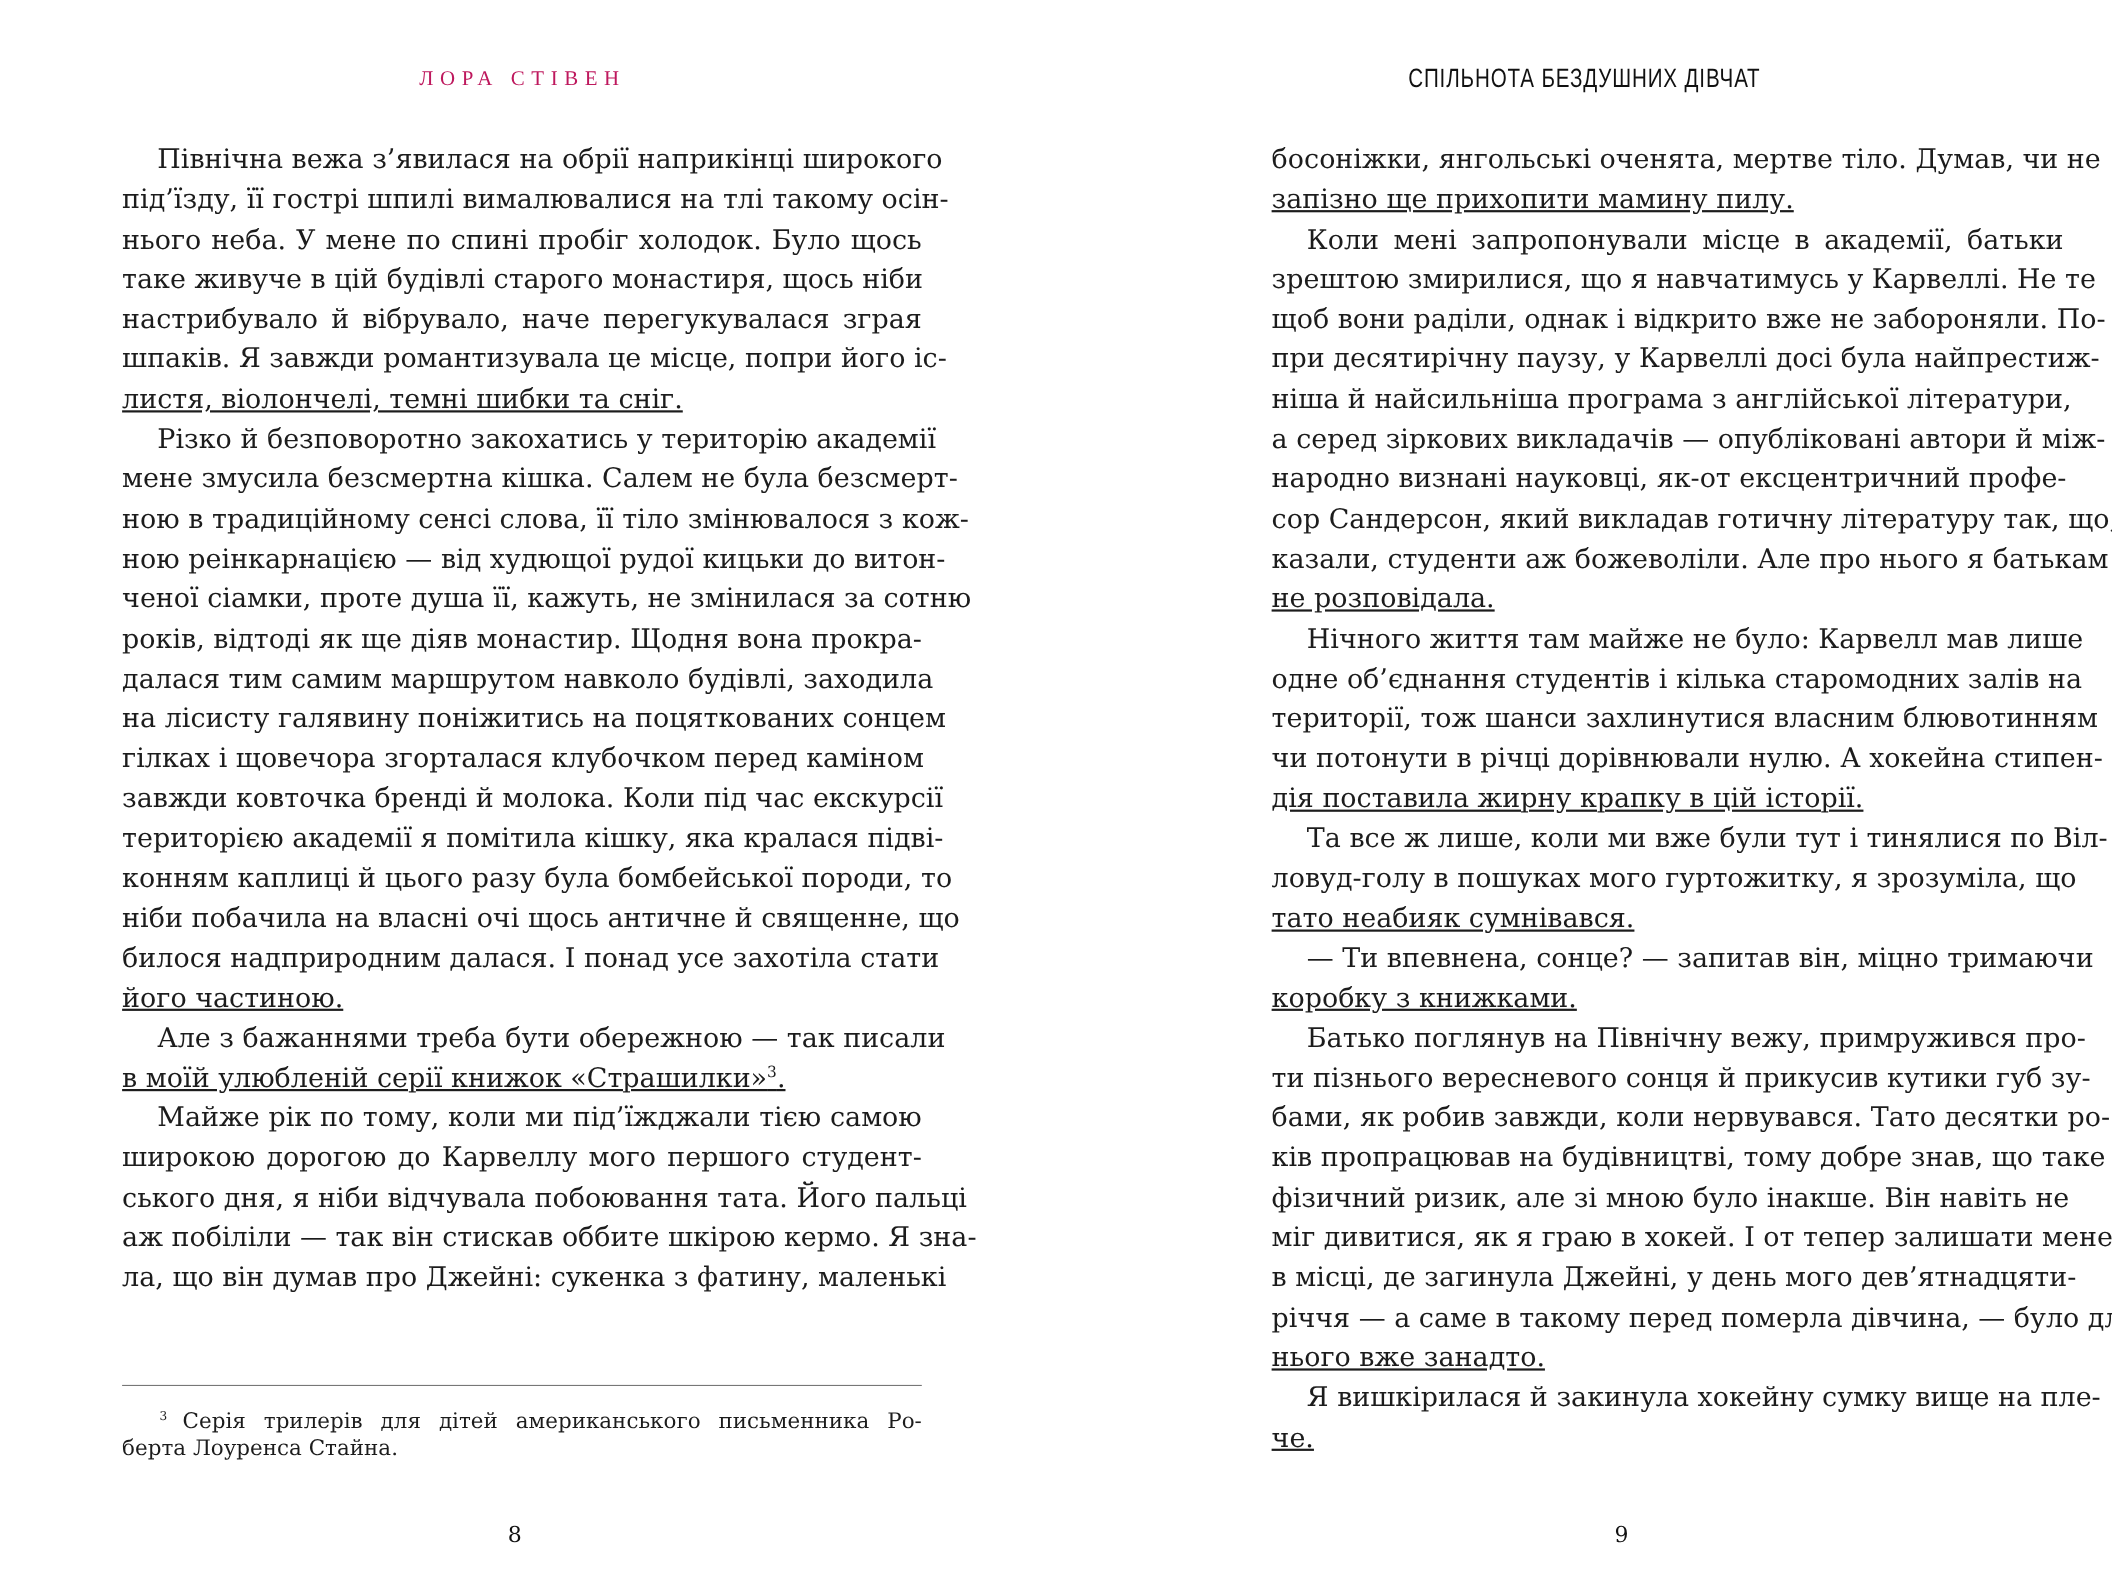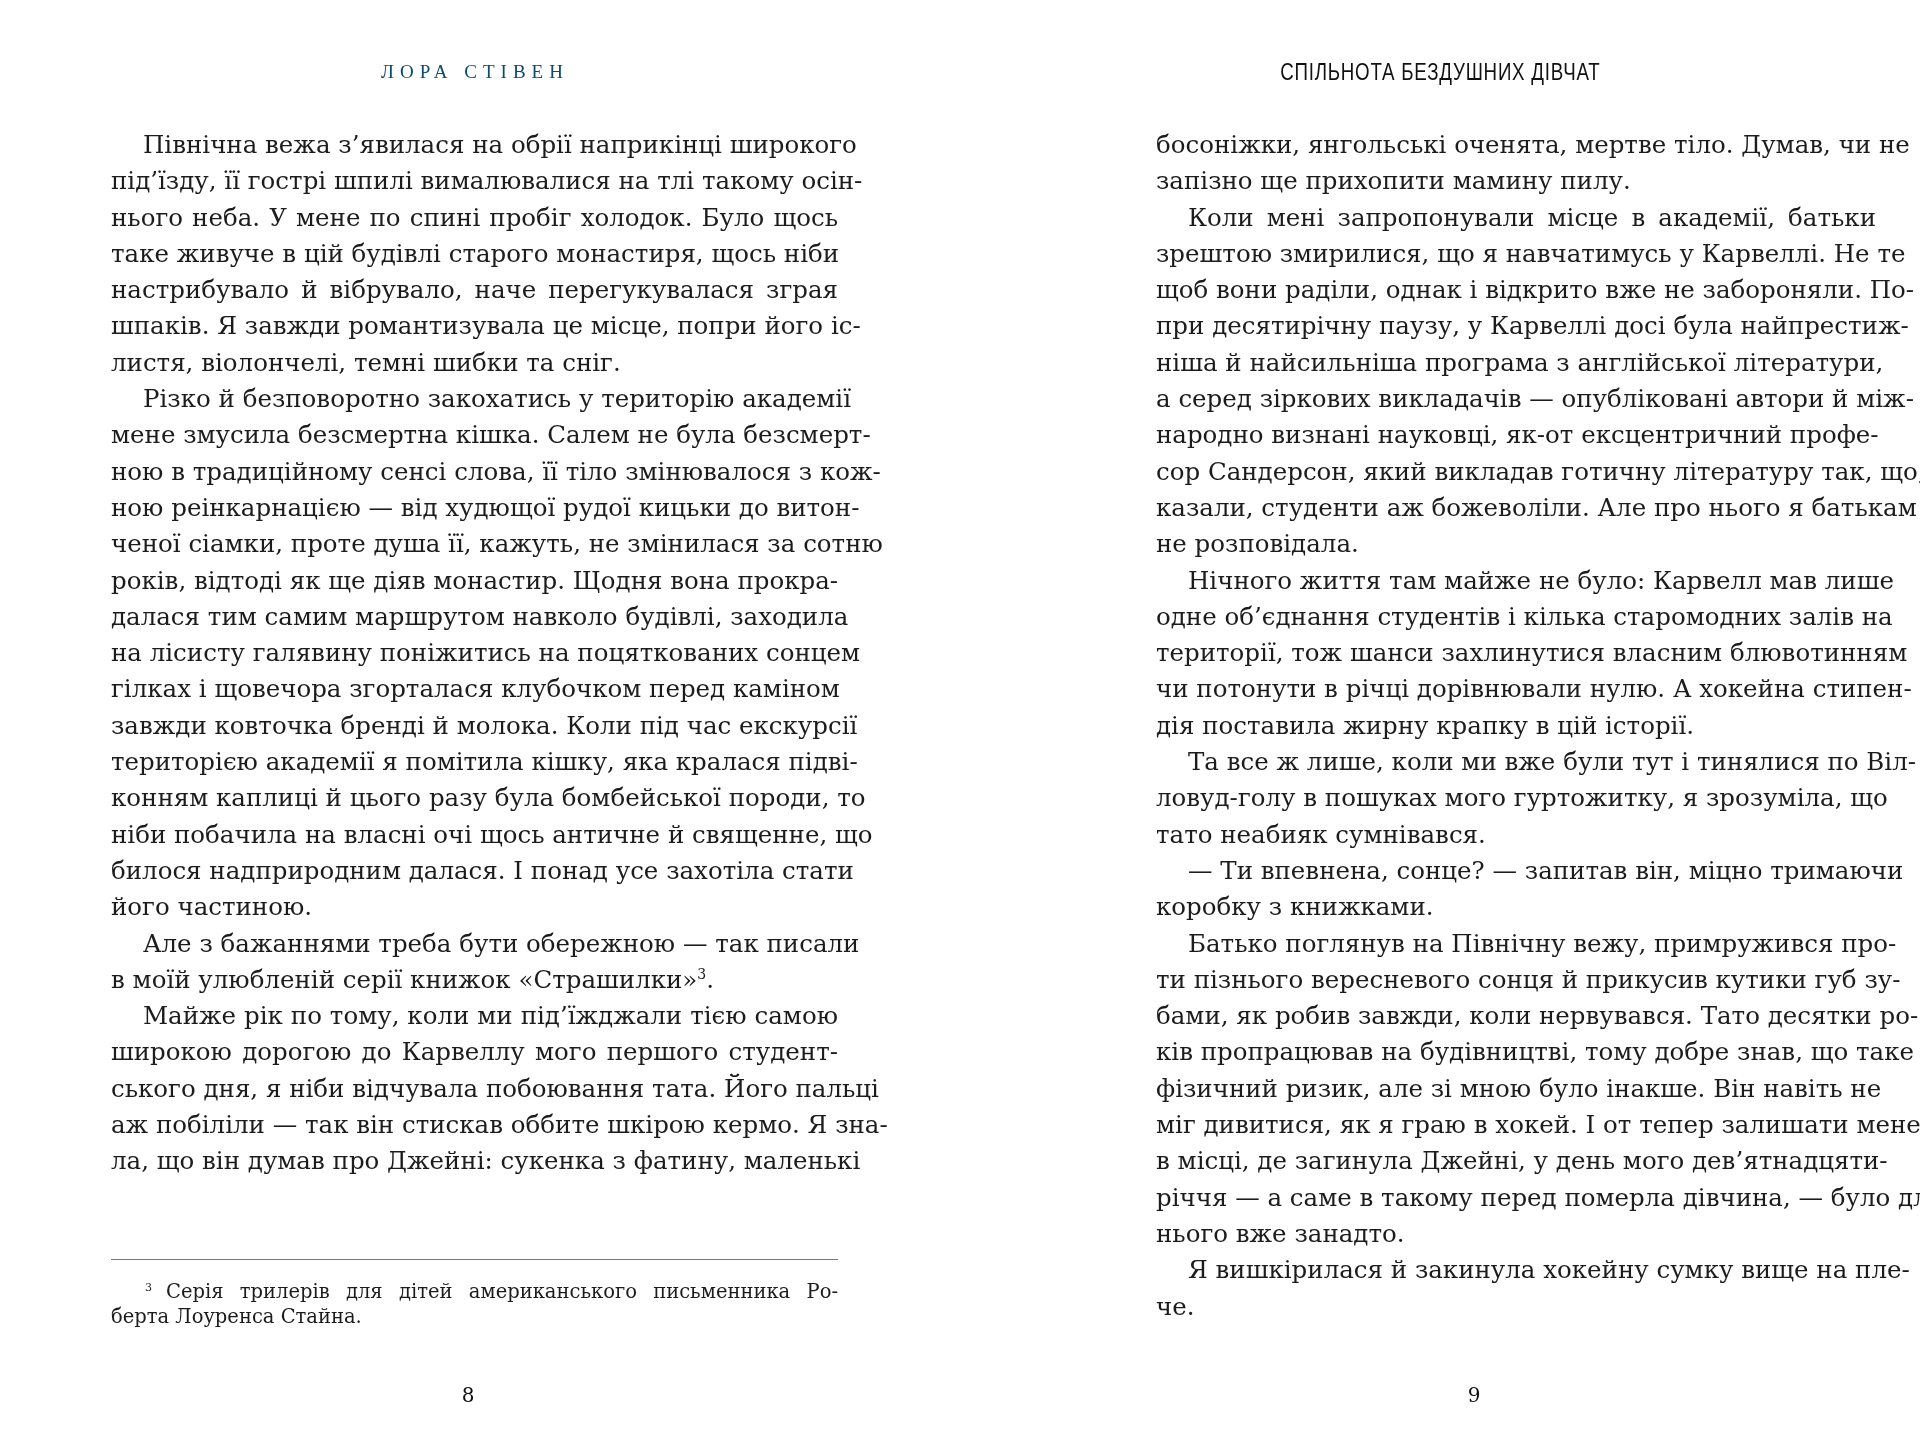--- a/index.html
+++ b/index.html
@@ -28,21 +28,21 @@
     top: 52px;
     left: 0;
     width: 960px;
     text-align: center;
     line-height: 40px;
   }
   .rh-author {
     font-family: "Liberation Serif", "DejaVu Serif", serif;
     font-size: 19px;
     letter-spacing: 6px;
-    color: #0c4a6e;
+    color: #be185d;
     margin-left: -10px;
   }
   .rh-title {
     font-family: "Liberation Sans", "DejaVu Sans", sans-serif;
     font-size: 24px;
     letter-spacing: 1px;
     color: #111111;
     transform: scaleX(0.78);
     display: inline-block;
     transform-origin: center;
@@ -59,21 +59,21 @@
   .line {
     display: block;
     height: 36.3px;
     line-height: 36.3px;
     font-size: 24.5px;
     white-space: nowrap;
     text-align: justify;
     text-align-last: justify;
     overflow: visible;
   }
-  .line.last { text-align-last: left; }
+  .line.last { text-align-last: left; text-decoration: underline; }
   .line.indent { padding-left: 32px; }
 
   .footnote-rule {
     position: absolute;
     top: 1259px;
     left: 111px;
     width: 727px;
     height: 0;
     border-top: 1.5px solid #777777;
   }

